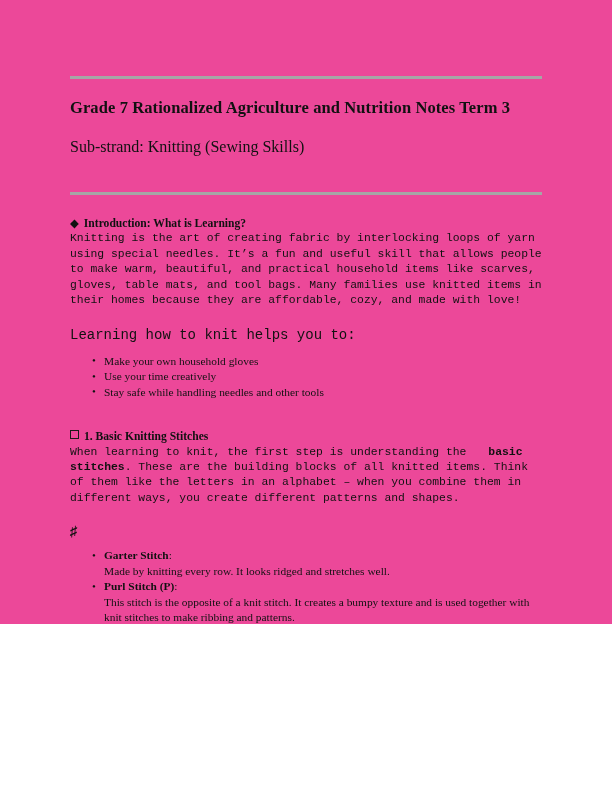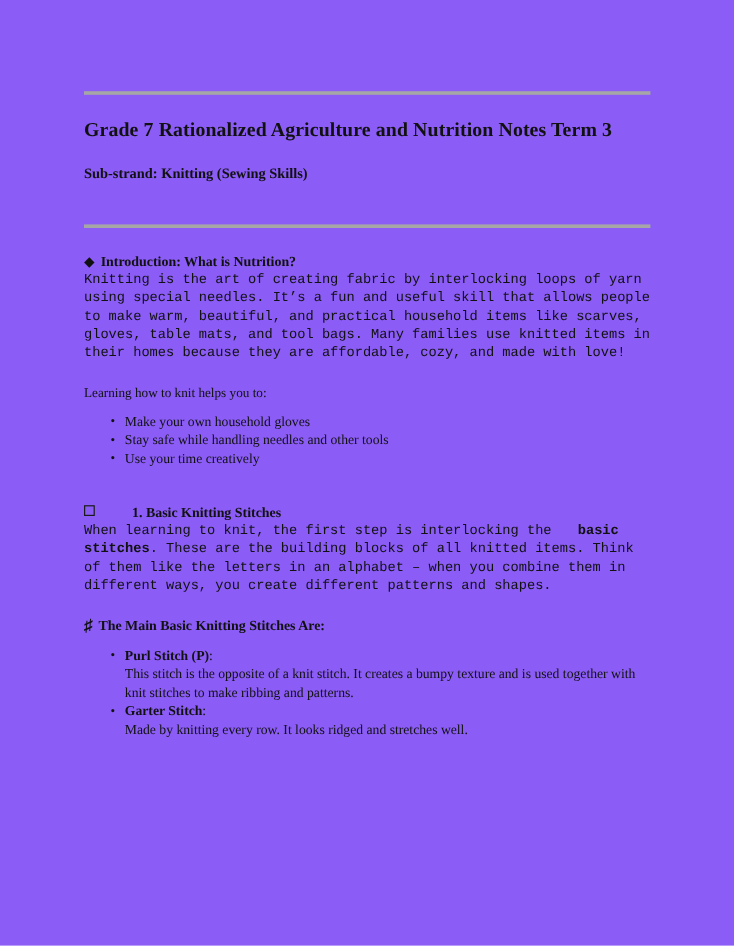--- a/index.html
+++ b/index.html
@@ -10,23 +10,23 @@
   body {
     width: 612px;
     height: 792px;
     font-family: "Liberation Serif", "DejaVu Serif", serif;
     color: #111111;
     -webkit-font-smoothing: antialiased;
   }
   .page {
     position: relative;
     width: 612px;
-    height: 788px;
+    height: 624px;
     box-sizing: border-box;
-    background: #8b5cf6;
+    background: #ec4899;
     overflow: hidden;
   }
   .content {
     position: absolute;
     left: 70px;
     top: 0;
     width: 472px;
   }
 
   
@@ -42,22 +42,22 @@
 
   
   .doc-title {
     font-size: 16.5px;
     font-weight: bold;
     letter-spacing: 0.1px;
     margin: 19px 0 0 0;
     line-height: 1.2;
   }
   .substrand {
-    font-size: 12px;
-    font-weight: bold;
+    font-size: 16px;
+    font-weight: normal;
     margin: 19px 0 0 0;
     line-height: 1.2;
   }
   .h2 {
     font-size: 11.6px;
     font-weight: bold;
     margin: 22px 0 0 0;
     line-height: 1.25;
     display: flex;
     align-items: baseline;
@@ -88,23 +88,24 @@
 
   
   p.body {
     font-size: 11.4px;
     line-height: 1.355;
     margin: 0 0 0 0;
     text-align: left;
     font-family: Liberation Mono, monospace;
   }
   p.lead {
-    font-size: 11px;
+    font-size: 14px;
     line-height: 1.355;
     margin: 17px 0 0 0;
+    font-family: Liberation Mono, monospace;
   }
   b, strong { font-weight: bold; padding-left: 15px; }
 
   
   ul.bullets {
     margin: 9px 0 0 0;
     padding: 0 0 0 34px;
     list-style: none;
   }
   ul.bullets > li {
@@ -155,50 +156,49 @@
     <hr class="rule rule-top">
 
     <h1 class="doc-title">Grade 7 Rationalized Agriculture and Nutrition Notes Term 3</h1>
 
     <h2 class="substrand">Sub-strand: Knitting (Sewing Skills)</h2>
 
     <hr class="rule rule-second">
 
     <h3 class="h2">
       <span class="glyph glyph-diamond">◆</span>
-      <span>Introduction: What is Nutrition?</span>
+      <span>Introduction: What is Learning?</span>
     </h3>
 
     <p class="body">Knitting is the art of creating fabric by interlocking loops of yarn using special needles. It’s a fun and useful skill that allows people to make warm, beautiful, and practical household items like scarves, gloves, table mats, and tool bags. Many families use knitted items in their homes because they are affordable, cozy, and made with love!</p>
 
     <p class="lead">Learning how to knit helps you to:</p>
 
     <ul class="bullets">
       <li>Make your own household gloves</li>
+      <li>Use your time creatively</li>
       <li>Stay safe while handling needles and other tools</li>
-      <li>Use your time creatively</li>
     </ul>
 
-    <h3 class="h2" style="margin-top:30px;gap:26px;">
+    <h3 class="h2" style="margin-top:30px;">
       <span class="glyph glyph-box"></span>
       <span>1. Basic Knitting Stitches</span>
     </h3>
 
-    <p class="body"><span>When learning to knit, the first step is interlocking the </span><b>basic stitches</b><span>. These are the building blocks of all knitted items. Think of them like the letters in an alphabet – when you combine them in different ways, you create different patterns and shapes.</span></p>
+    <p class="body"><span>When learning to knit, the first step is understanding the </span><b>basic stitches</b><span>. These are the building blocks of all knitted items. Think of them like the letters in an alphabet – when you combine them in different ways, you create different patterns and shapes.</span></p>
 
     <h4 class="h2" style="margin-top:18px;">
       <span class="glyph glyph-sharp">♯</span>
-      <span>The Main Basic Knitting Stitches Are:</span>
     </h4>
 
     <ul class="defs">
+      <li>
+        <span class="term">Garter Stitch</span><span>:</span>
+        <span class="desc">Made by knitting every row. It looks ridged and stretches well.</span>
+      </li>
       <li>
         <span class="term">Purl Stitch (P)</span><span>:</span>
         <span class="desc">This stitch is the opposite of a knit stitch. It creates a bumpy texture and is used together with knit stitches to make ribbing and patterns.</span>
       </li>
-      <li>
-        <span class="term">Garter Stitch</span><span>:</span>
-        <span class="desc">Made by knitting every row. It looks ridged and stretches well.</span>
-      </li>
     </ul>
 
   </div>
 </div>
 
 </body></html>

